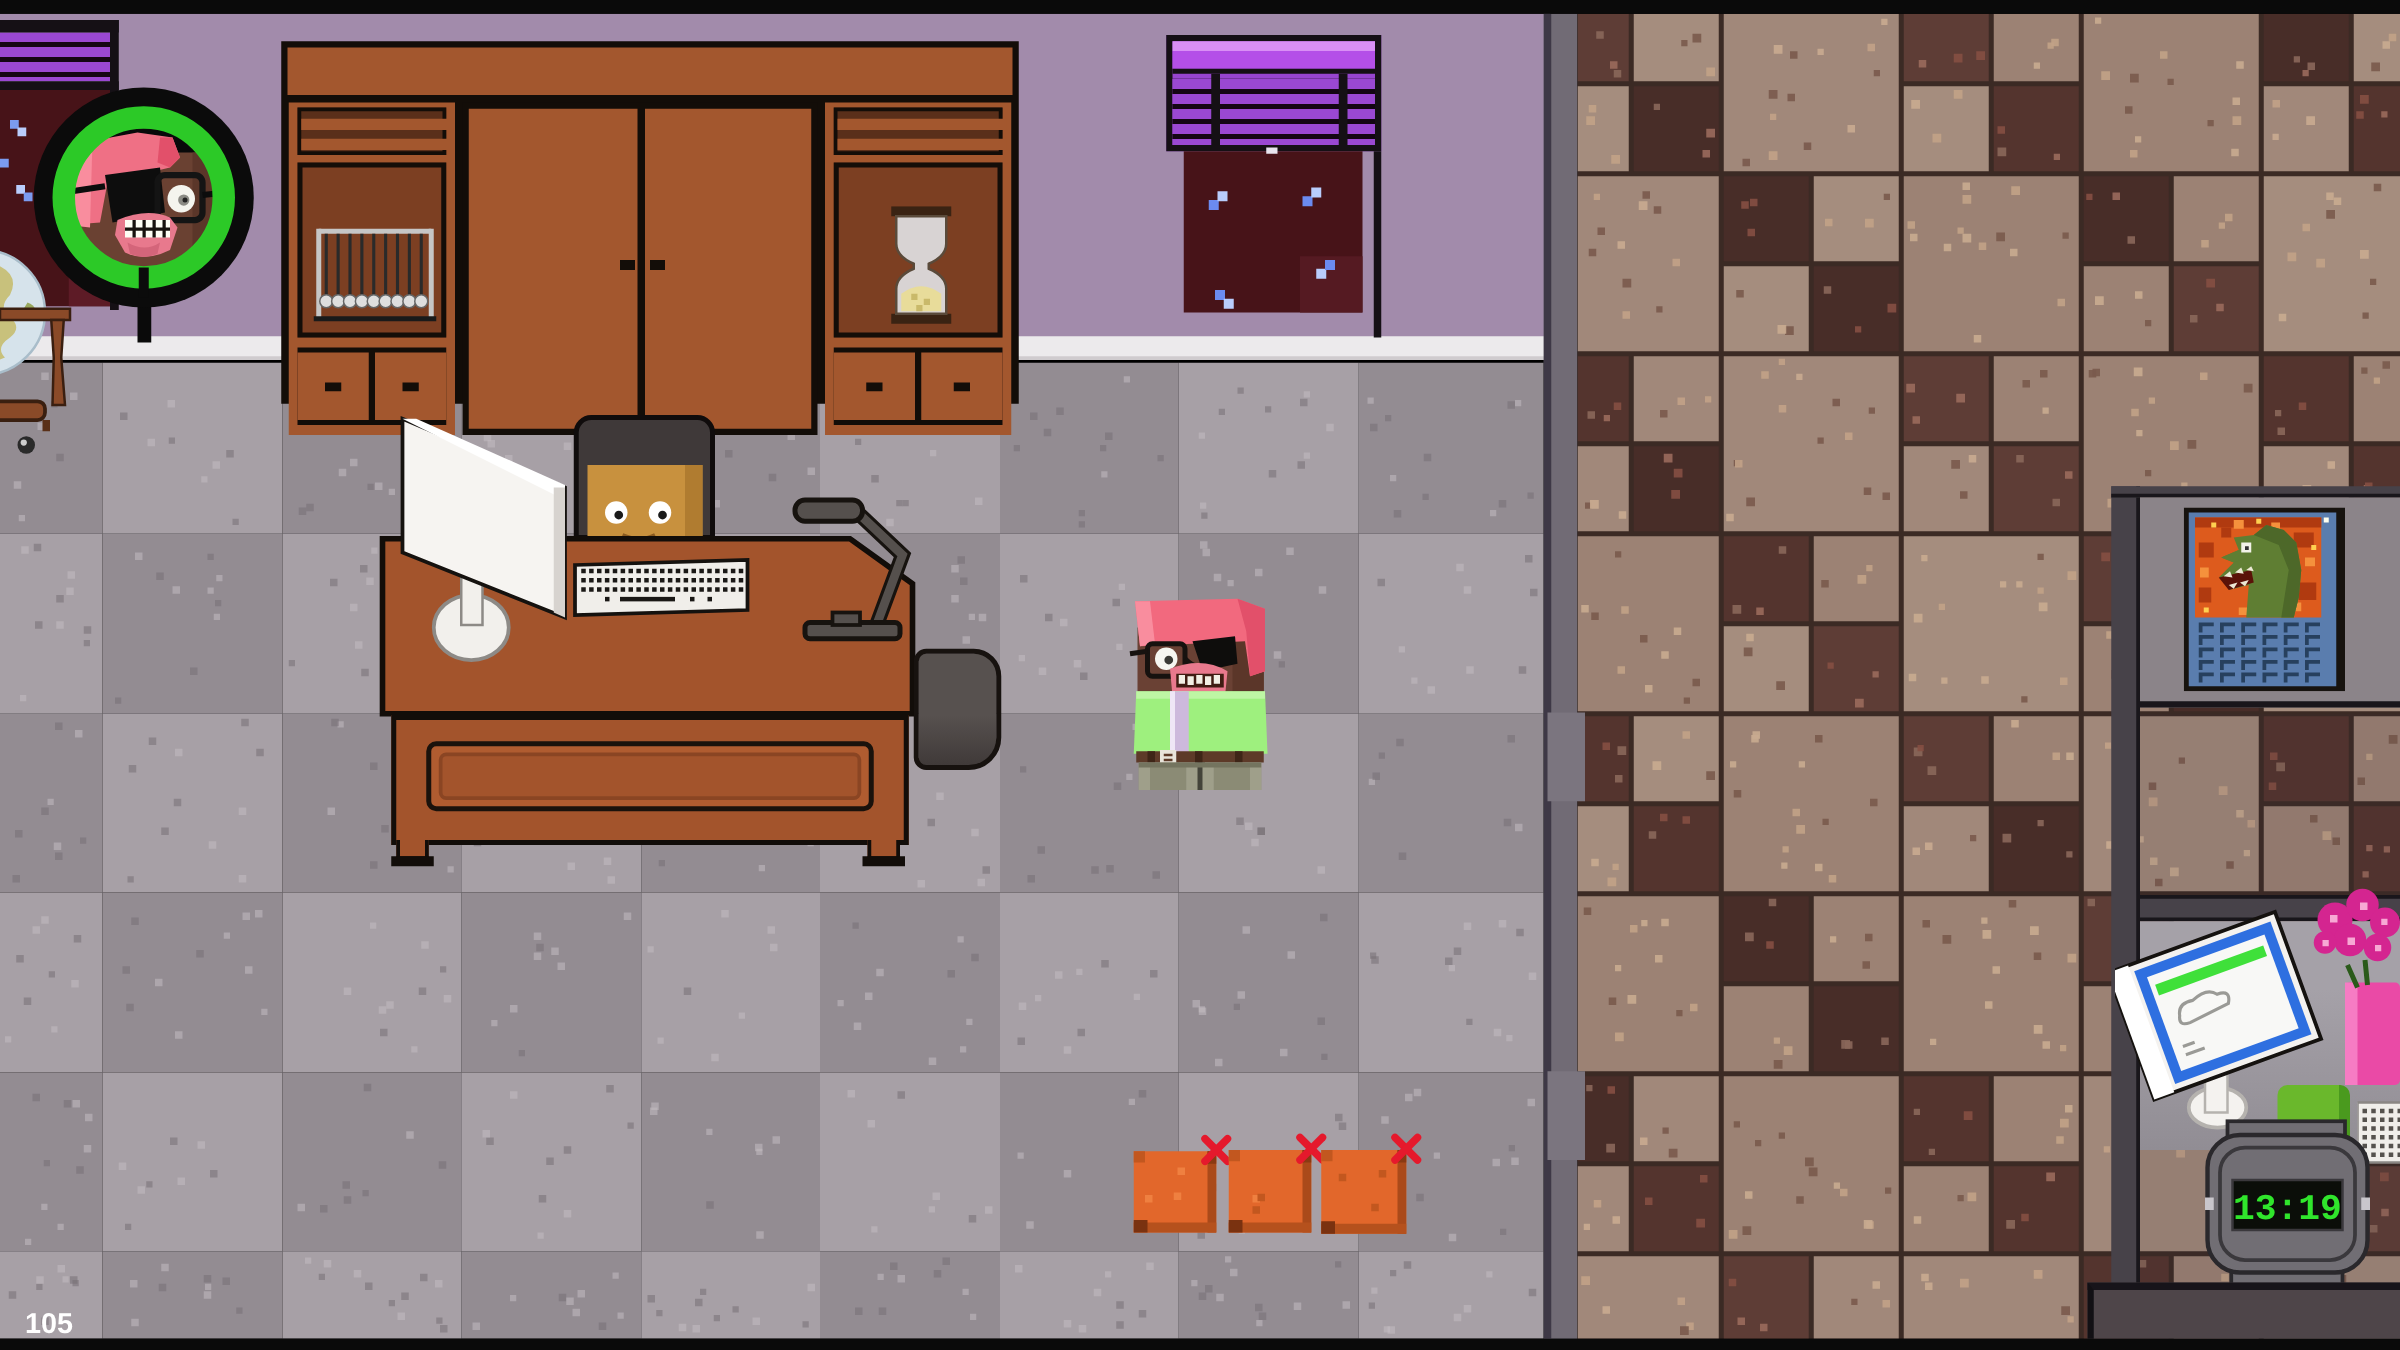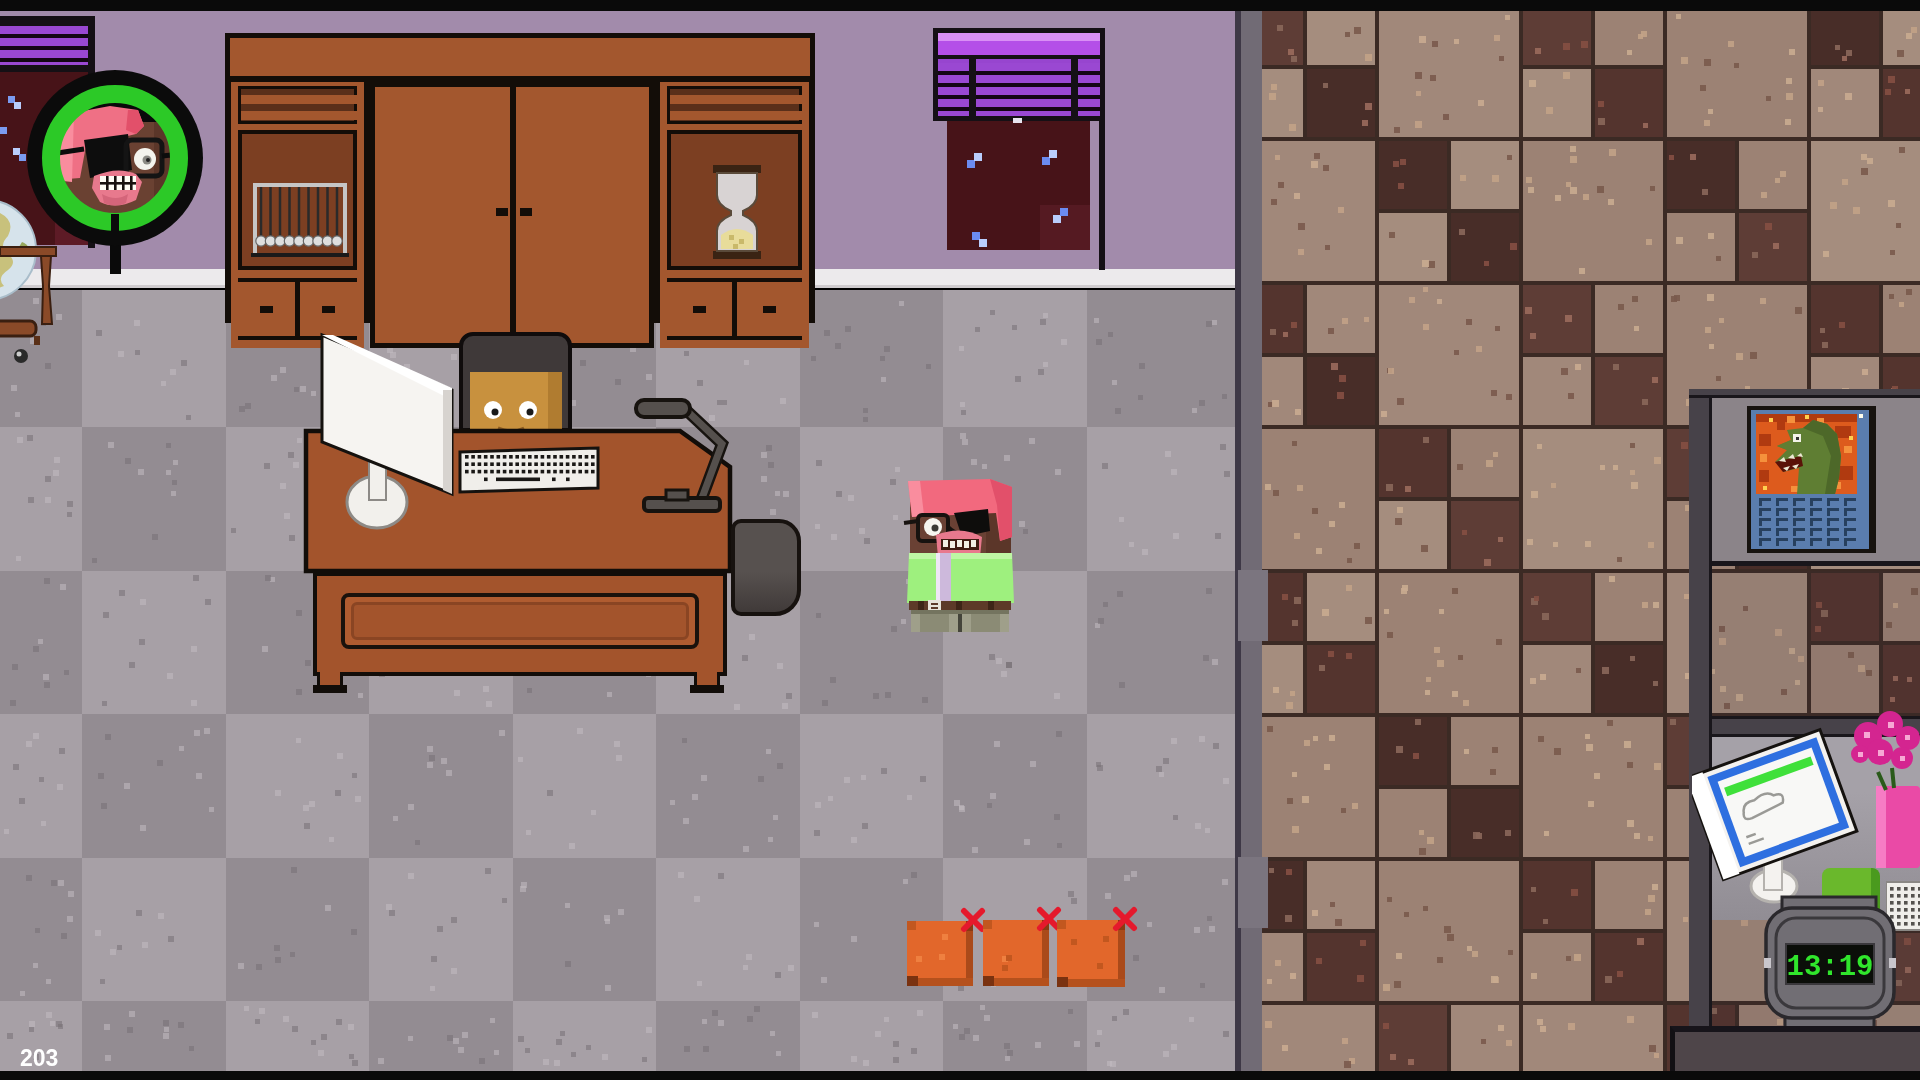--- a/index.html
+++ b/index.html
@@ -1021,21 +1021,21 @@
       <rect x="2" y="71" width="11" height="10" fill="#7a3210"></rect>
       <rect x="16" y="33" width="6" height="6" fill="#c2571f"></rect>
       <rect x="42" y="57" width="6" height="6" fill="#c2571f"></rect>
       <rect x="48" y="30" width="6" height="6" fill="#c2571f"></rect>
       <g stroke="#e5192c" stroke-width="6" stroke-linecap="round">
         <path d="M 61 4 l 18 18"></path>
         <path d="M 79 4 l -18 18"></path>
       </g>
     </svg>
 
-<div style="left:20px;top:1045px;width:80px;height:30px;color:#fff;font:bold 23px 'Liberation Sans',sans-serif">203</div>
+<div style="left:20px;top:1045px;width:80px;height:30px;color:#fff;font:bold 23px 'Liberation Sans',sans-serif">105</div>
 </div>
 
 <div style="left:1235px;top:11px;width:27px;height:1060px;background:#716b75;border-left:6px solid #3e3846"></div>
 
 <div style="left:1238px;top:570px;width:30px;height:71px;background:#7b757f;z-index:3"></div>
 
 <div style="left:1238px;top:857px;width:30px;height:71px;background:#7b757f;z-index:3"></div>
 
 <div style="position:absolute;left:1262px;top:11px;width:658px;height:1060px;background:#3b2a24;overflow:hidden">
     <div style="position:absolute;left:0px;top:0px;width:41px;height:54px;background:#5e3d36;overflow:hidden">

